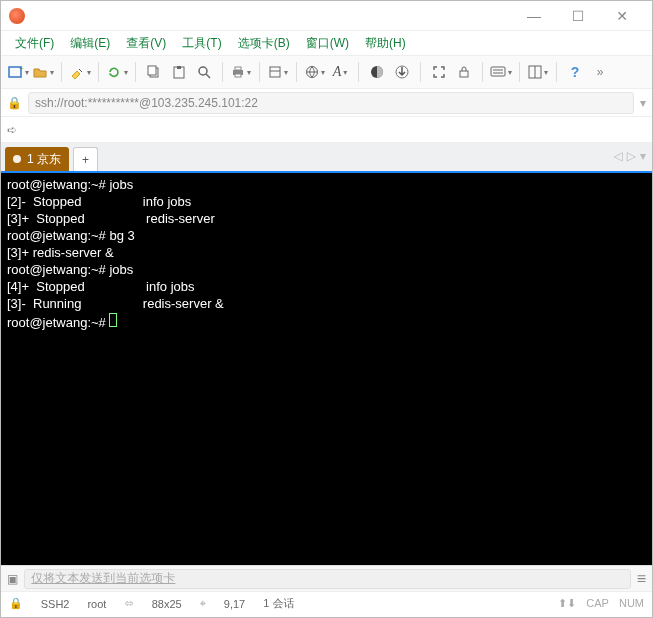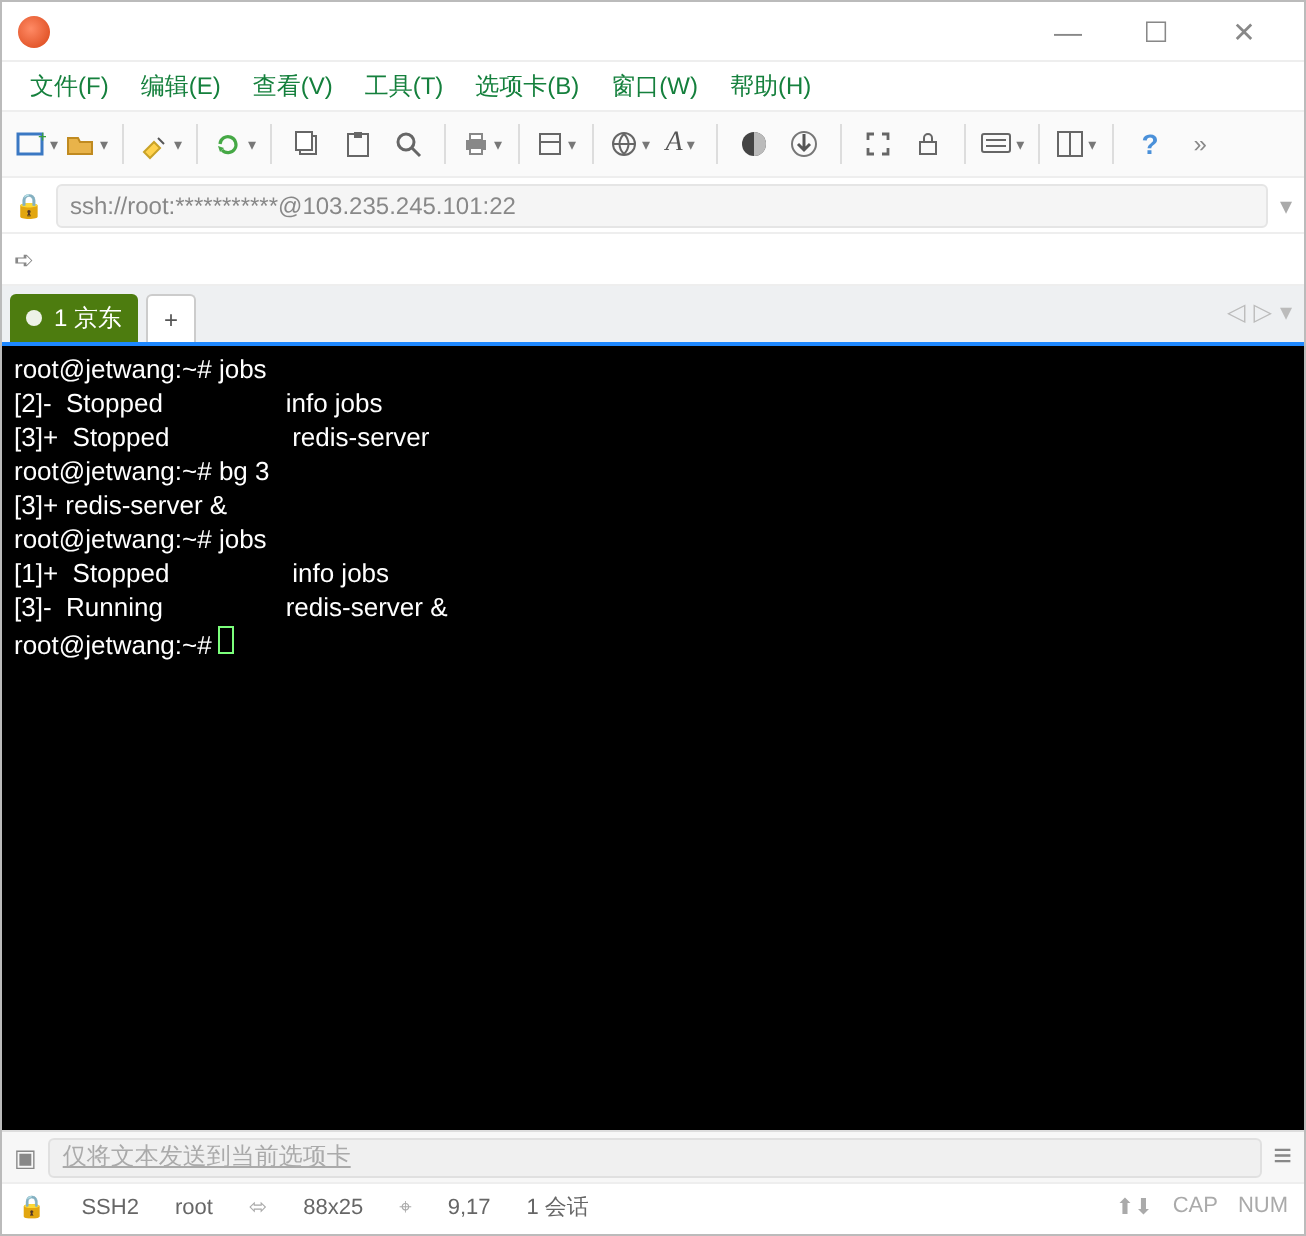--- a/index.html
+++ b/index.html
@@ -13,21 +13,21 @@
   .toolbar { height:34px; display:flex; align-items:center; gap:3px; padding:0 6px; border-top:1px solid #eee; border-bottom:1px solid #eee; background:#fafafa;}
   .tbtn { min-width:22px; height:22px; display:flex; align-items:center; justify-content:center; color:#555; border-radius:3px; position:relative;}
   .tbtn.dd::after{content:"▾"; font-size:8px; color:#777; margin-left:2px;}
   .sep { width:1px; height:20px; background:#ddd; margin:0 4px;}
   .addrbar { height:28px; display:flex; align-items:center; padding:0 6px; gap:6px; border-bottom:1px solid #eee;}
   .lock { color:#999; }
   .addr { flex:1; background:#f5f5f5; border:1px solid #e5e5e5; border-radius:3px; height:22px; display:flex; align-items:center; padding:0 6px; color:#888;}
   .hint { height:26px; display:flex; align-items:center; padding:0 6px; gap:6px; color:#888; border-bottom:1px solid #eee;}
   .tabs { height:28px; background:#eef0f2; display:flex; align-items:flex-end; padding:0 4px; gap:4px; position:relative;}
   .tab { height:24px; display:flex; align-items:center; padding:0 8px; border-radius:3px 3px 0 0; font-size:12px;}
-  .tab.active{ background:#4d7c0f; color:#fff;}
+  .tab.active{ background:#a16207; color:#fff;}
   .tab .dot{ width:8px;height:8px;border-radius:50%;background:#fff;margin-right:6px;opacity:.9;}
   .tab.add{ background:#fff; border:1px solid #ccc; border-bottom:none; color:#555; padding:0 8px;}
   .navarrows{position:absolute;right:6px;top:6px;color:#bbb;display:flex;gap:4px;}
   .terminal { background:#000; color:#fff; font-family:Consolas,"Courier New",monospace; font-size:13px; line-height:16px; padding:4px 6px; height:394px; border-top:2px solid #1e88ff; overflow:hidden; white-space:pre;}
   .cursor { display:inline-block; width:8px; height:14px; border:1px solid #7cff7c;}
   .sendbar { height:26px; display:flex; align-items:center; padding:0 6px; gap:6px; color:#999; background:#f7f7f7; border-top:1px solid #ddd;}
   .sendbar .inp { flex:1; background:#f0f0f0; border:1px solid #e0e0e0; border-radius:3px; height:20px; padding:0 6px; color:#aaa;text-decoration:underline;}
   .burger { font-size:16px; color:#888;}
   .status { height:24px; display:flex; align-items:center; padding:0 8px; gap:18px; color:#666; font-size:11px; border-top:1px solid #eee; position:relative;}
   .status .right { position:absolute; right:8px; display:flex; gap:10px; color:#aaa;}
@@ -199,21 +199,21 @@
     <span>▾</span>
   </div>
 </div>
 
 <div class="terminal"><span>root@jetwang:~# jobs</span>
 <span>[2]-  Stopped                 info jobs</span>
 <span>[3]+  Stopped                 redis-server</span>
 <span>root@jetwang:~# bg 3</span>
 <span>[3]+ redis-server &amp;</span>
 <span>root@jetwang:~# jobs</span>
-<span>[1]+  Stopped                 info jobs</span>
+<span>[4]+  Stopped                 info jobs</span>
 <span>[3]-  Running                 redis-server &amp;</span>
 <span>root@jetwang:~# </span><span class="cursor"></span>
 </div>
 
 <div class="sendbar">
   <span style="color:#888">▣</span>
   <div class="inp" title="仅将文本发送到当前选项卡"><span>仅将文本发送到当前选项卡</span></div>
   <span class="burger">≡</span>
 </div>
 

